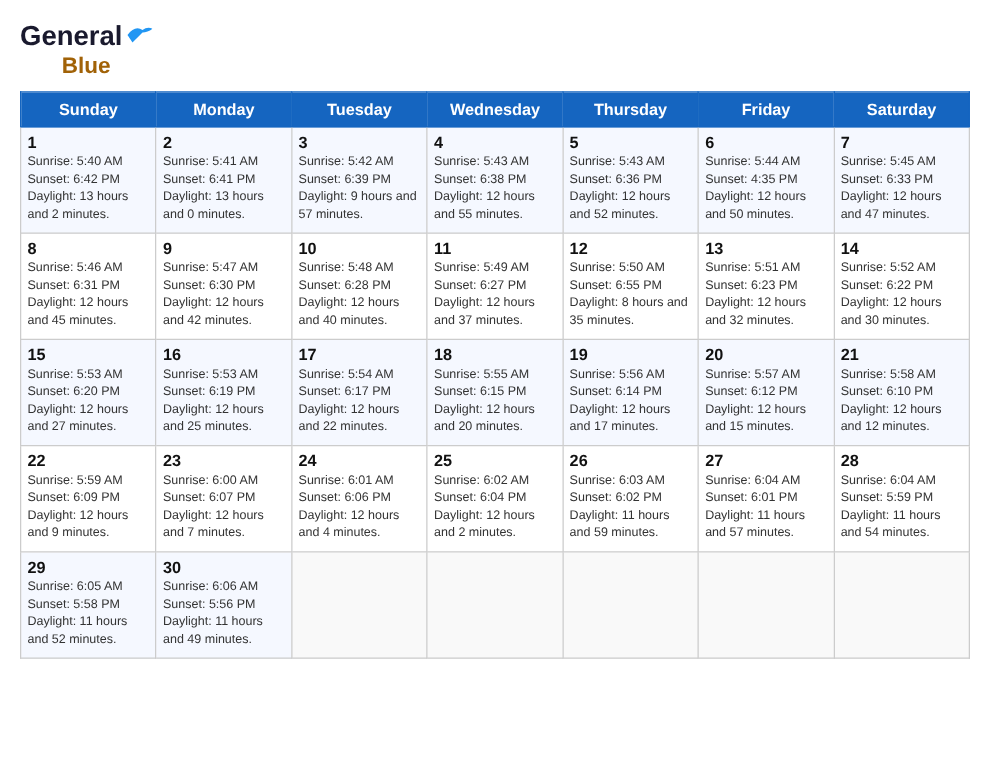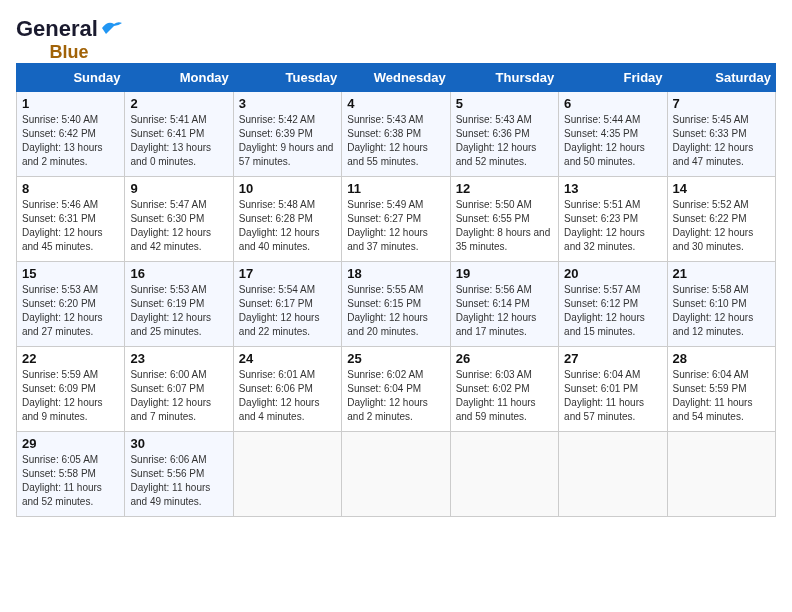--- a/index.html
+++ b/index.html
@@ -7,20 +7,21 @@
       font-family: Arial, sans-serif;
       background: #fff;
       width: 792px;
       min-height: 612px;
       padding: 16px;
     }
     .header-section {
       display: flex;
       justify-content: space-between;
       align-items: flex-end;
+      margin-bottom: 10px;
     }
     .title-section {
       text-align: right;
     }
     .month-title {
       font-size: 36px;
       font-weight: bold;
       color: #222;
     }
     .location-title {
@@ -28,21 +29,21 @@
       color: #444;
     }
     .calendar {
       width: 100%;
       border-collapse: collapse;
     }
     .calendar th {
       background-color: #1565c0;
       color: #fff;
       padding: 6px 4px;
-      text-align: right;
+      text-align: center;
       font-size: 13px;
       font-weight: bold;
       border: 1px solid #1565c0;
     }
     .calendar td {
       border: 1px solid #ccc;
       vertical-align: top;
       padding: 4px 5px;
       font-size: 11px;
       color: #333;

